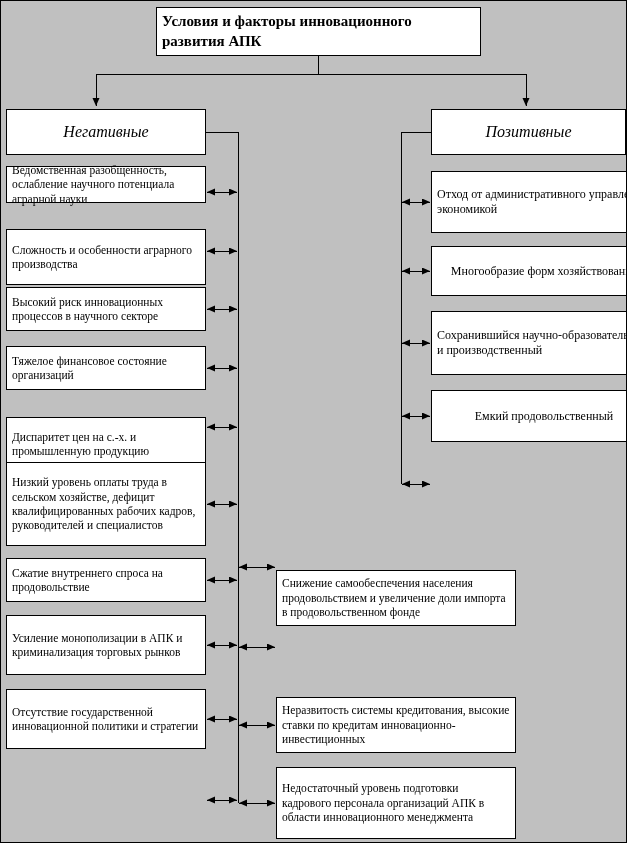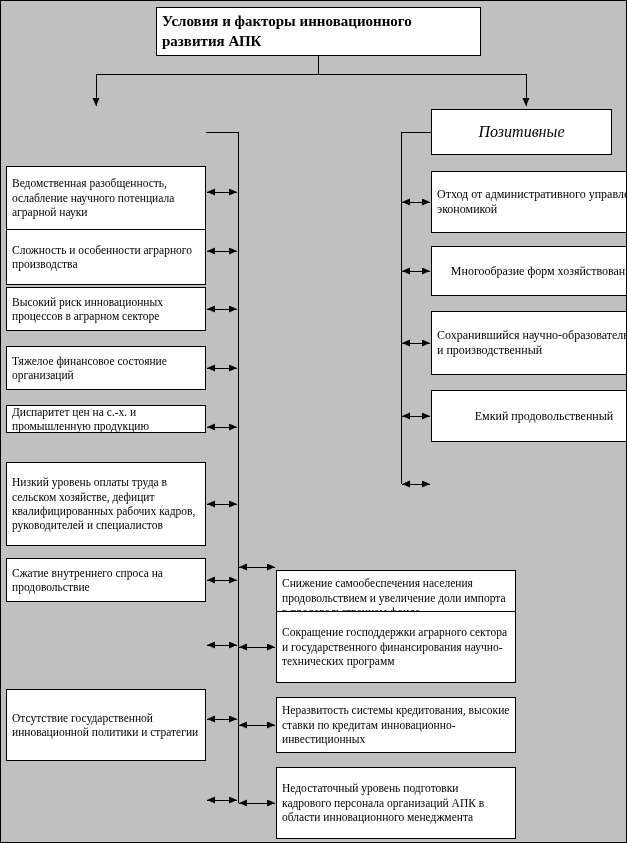--- a/index.html
+++ b/index.html
@@ -97,33 +97,34 @@
       <line x1="401" y1="201" x2="429" y2="201" marker-start="url(#ahs)" marker-end="url(#ah)"></line>
       <line x1="401" y1="270" x2="429" y2="270" marker-start="url(#ahs)" marker-end="url(#ah)"></line>
       <line x1="401" y1="342" x2="429" y2="342" marker-start="url(#ahs)" marker-end="url(#ah)"></line>
       <line x1="401" y1="415" x2="429" y2="415" marker-start="url(#ahs)" marker-end="url(#ah)"></line>
       <line x1="401" y1="483" x2="429" y2="483" marker-start="url(#ahs)" marker-end="url(#ah)"></line>
     </g>
   </svg>
 
   <div class="box title-box">Условия и факторы инновационного развития АПК</div>
 
-  <div class="box header-box" style="left:430px;top:108px;width:181px;height:46px">Позитивные</div>
+  <div class="box header-box" style="left:5px;top:108px;width:200px;height:46px">Негативные</div>
+  <div class="box header-box" style="left:430px;top:108px;width:195px;height:46px">Позитивные</div>
 
-  <div class="box left-box" style="top:165px;height:64px">Ведомственная разобщенность, ослабление научного потенциала аграрной науки</div>
+  <div class="box left-box" style="top:165px;height:37px">Ведомственная разобщенность, ослабление научного потенциала аграрной науки</div>
   <div class="box left-box" style="top:228px;height:56px">Сложность и особенности аграрного производства</div>
-  <div class="box left-box" style="top:286px;height:44px">Высокий риск инновационных процессов в аграрном секторе</div>
+  <div class="box left-box" style="top:286px;height:44px">Высокий риск инновационных процессов в научного секторе</div>
   <div class="box left-box" style="top:345px;height:44px">Тяжелое финансовое состояние организаций</div>
-  <div class="box left-box" style="top:404px;height:28px">Диспаритет цен на с.-х. и промышленную продукцию</div>
+  <div class="box left-box" style="top:416px;height:54px">Диспаритет цен на с.-х. и промышленную продукцию</div>
   <div class="box left-box" style="top:461px;height:84px">Низкий уровень оплаты труда в сельском хозяйстве, дефицит квалифицированных рабочих кадров, руководителей и специалистов</div>
   <div class="box left-box" style="top:557px;height:44px">Сжатие внутреннего спроса на продовольствие</div>
-  <div class="box left-box" style="top:688px;height:72px">Отсутствие государственной инновационной политики и стратегии</div>
+  <div class="box left-box" style="top:614px;height:60px">Усиление монополизации в АПК и криминализация торговых рынков</div>
+  <div class="box left-box" style="top:688px;height:60px">Отсутствие государственной инновационной политики и стратегии</div>
 
   <div class="box mid-box" style="top:569px;height:56px">Снижение самообеспечения населения продовольствием и увеличение доли импорта в продовольственном фонде</div>
-  <div class="box mid-box" style="top:610px;height:72px">Сокращение господдержки аграрного сектора и государственного финансирования научно-технических программ</div>
   <div class="box mid-box" style="top:766px;height:72px">Недостаточный уровень подготовки кадрового персонала организаций АПК в области инновационного менеджмента</div>
   <div class="box mid-box" style="top:696px;height:56px">Неразвитость системы кредитования, высокие ставки по кредитам инновационно-инвестиционных</div>
 
   <div class="box right-box" style="top:170px;height:62px">Отход от административного управления экономикой</div>
   <div class="box right-box" style="top:245px;height:50px">Многообразие форм хозяйствования</div>
   <div class="box right-box" style="top:310px;height:64px">Сохранившийся научно-образовательный и производственный</div>
   <div class="box right-box" style="top:389px;height:52px">Емкий продовольственный</div>
 
 </div>
 

